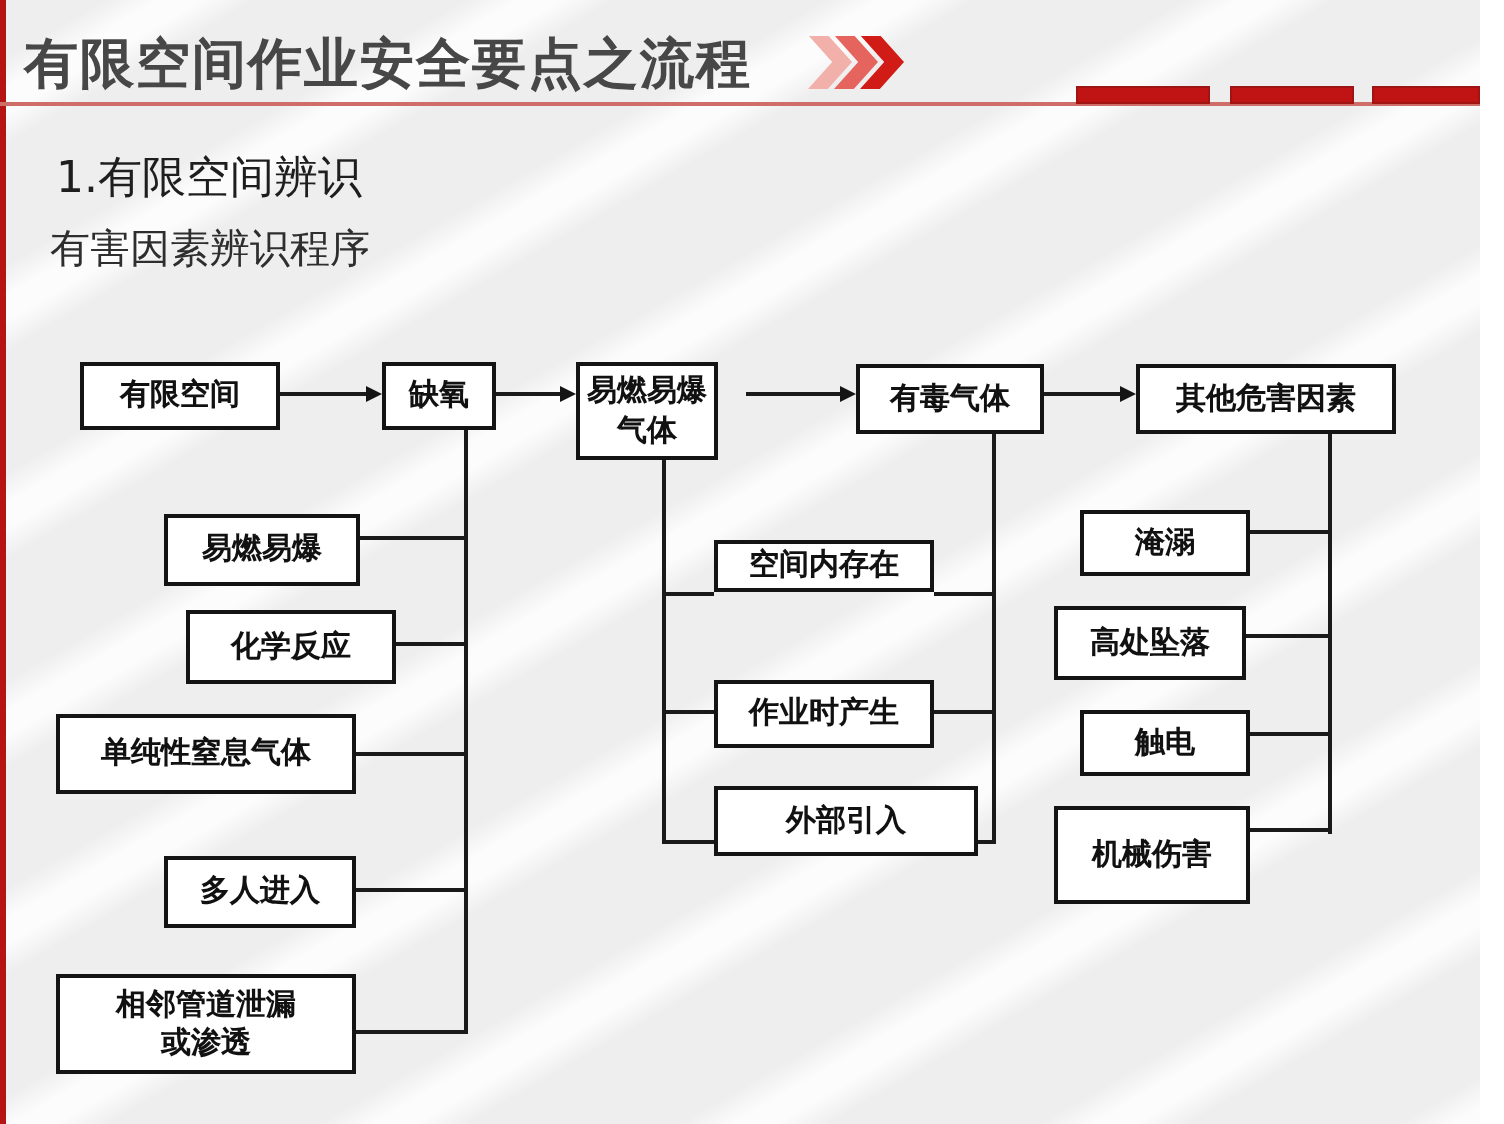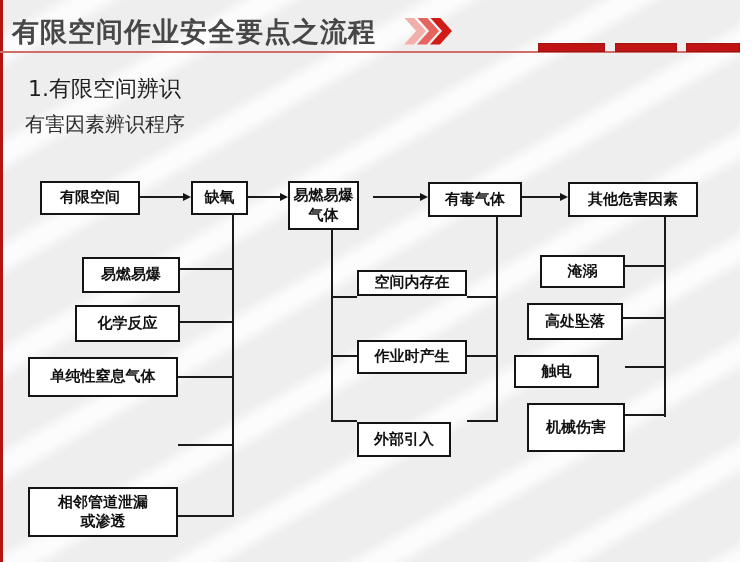--- a/index.html
+++ b/index.html
@@ -78,32 +78,32 @@
     z-index:2;
   }
   
   .t0{left:40px; top:181px;width:100px;height:34px;}
   .t1{left:191px;top:181px;width:57px; height:34px;}
   .t2{left:288px;top:181px;width:71px; height:49px;}
   .t3{left:428px;top:182px;width:94px; height:35px;}
   .t4{left:568px;top:182px;width:130px;height:35px;}
   
   .l0{left:82px;top:257px;width:98px; height:36px;}
-  .l1{left:75px;top:305px;width:105px;height:37px;}
+  .l1{left:93px;top:305px;width:105px;height:37px;}
   .l2{left:28px;top:357px;width:150px;height:40px;}
   .l3{left:82px;top:428px;width:96px; height:36px;}
   .l4{left:28px;top:487px;width:150px;height:50px;}
   
   .m0{left:357px;top:270px;width:110px;height:26px;text-align:center;}
   .m1{left:357px;top:340px;width:110px;height:34px;}
-  .m2{left:357px;top:422px;width:94px;height:35px;}
+  .m2{left:357px;top:393px;width:132px;height:35px;}
   
   .r0{left:540px;top:255px;width:85px;height:33px;}
   .r1{left:527px;top:303px;width:96px;height:37px;}
-  .r2{left:514px;top:355px;width:85px;height:33px;}
+  .r2{left:540px;top:355px;width:85px;height:33px;}
   .r3{left:527px;top:403px;width:98px;height:49px;}
   
   .hline,.vline{position:absolute;background:#1a1a1a;z-index:1;}
   .hline{height:2px;}
   .vline{width:2px;}
   .ah{
     position:absolute;width:0;height:0;z-index:1;
     border-top:4px solid transparent;border-bottom:4px solid transparent;
     border-left:8px solid #141414;
   }
@@ -158,20 +158,21 @@
   <div class="node t0">有限空间</div>
   <div class="node t1">缺氧</div>
   <div class="node t2">易燃易爆
 气体</div>
   <div class="node t3">有毒气体</div>
   <div class="node t4">其他危害因素</div>
 
   <div class="node l0">易燃易爆</div>
   <div class="node l1">化学反应</div>
   <div class="node l2">单纯性窒息气体</div>
+  <div class="node l3">多人进入</div>
   <div class="node l4">相邻管道泄漏
 或渗透</div>
 
   <div class="node m0">空间内存在</div>
   <div class="node m1">作业时产生</div>
   <div class="node m2">外部引入</div>
 
   <div class="node r0">淹溺</div>
   <div class="node r1">高处坠落</div>
   <div class="node r2">触电</div>

